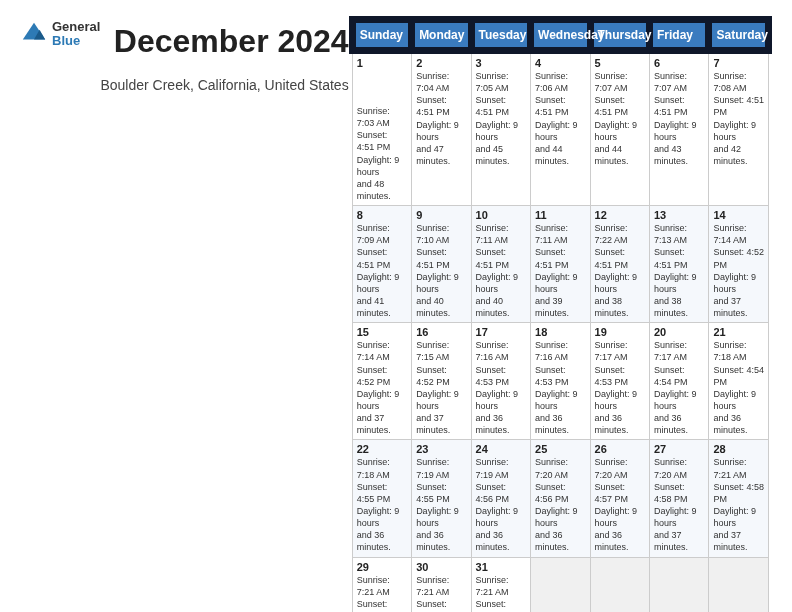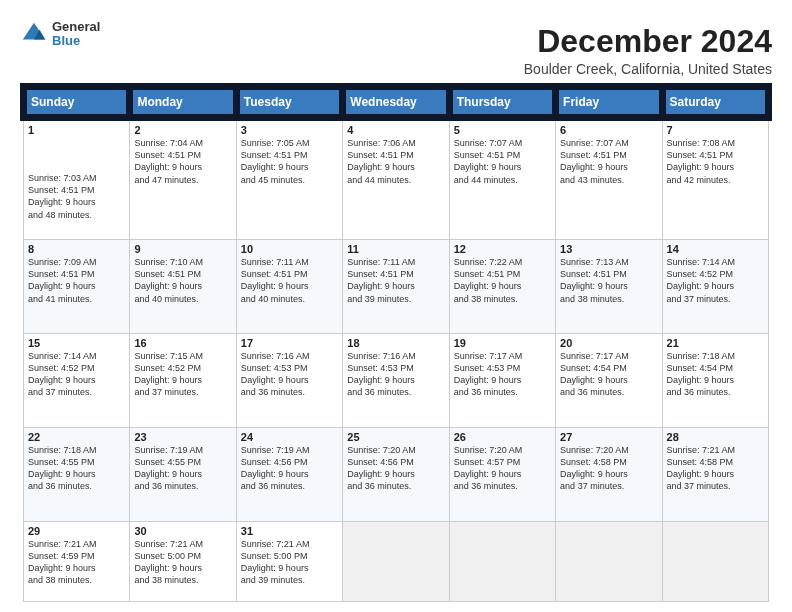--- a/index.html
+++ b/index.html
@@ -8,21 +8,21 @@
       background: #fff;
       width: 792px;
       height: 612px;
       overflow: hidden;
     }
     .page {
       width: 792px;
       height: 612px;
       padding: 16px 20px 10px 20px;
       display: flex;
-      flex-direction: column;
+      flex-direction: row;
     }
     .header {
       display: flex;
       align-items: flex-start;
       justify-content: space-between;
       margin-bottom: 6px;
     }
     .logo {
       display: flex;
       align-items: center;
@@ -54,21 +54,21 @@
     .main-title {
       font-size: 32px;
       font-weight: bold;
       color: #222;
       line-height: 1.1;
       margin-top: 8px;
     }
     .subtitle {
       font-size: 14px;
       color: #444;
-      margin-top: 2px;
+      margin-top: 18px;
     }
     .calendar {
       flex: 1;
       border: 1px solid #ccc;
       border-collapse: collapse;
       width: 100%;
       table-layout: fixed;
     }
     .calendar th {
       background: #3a7bbf;

